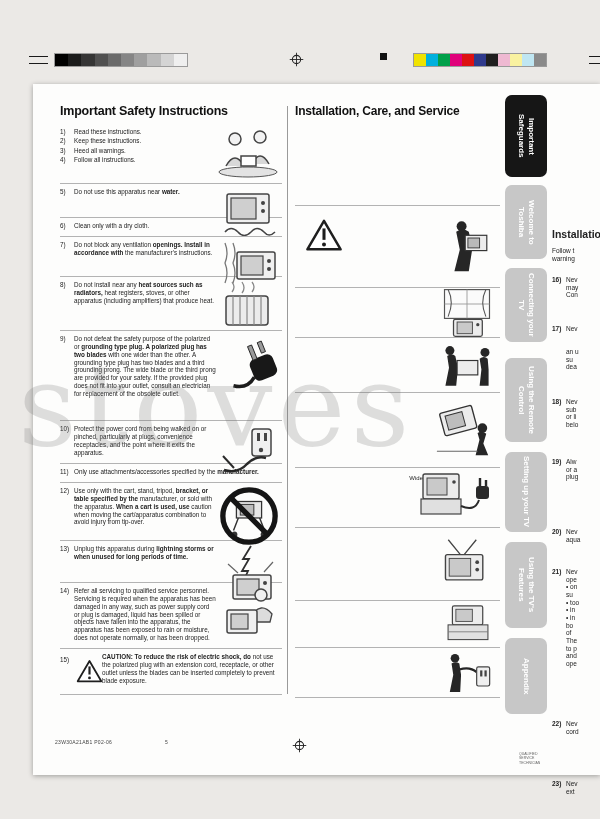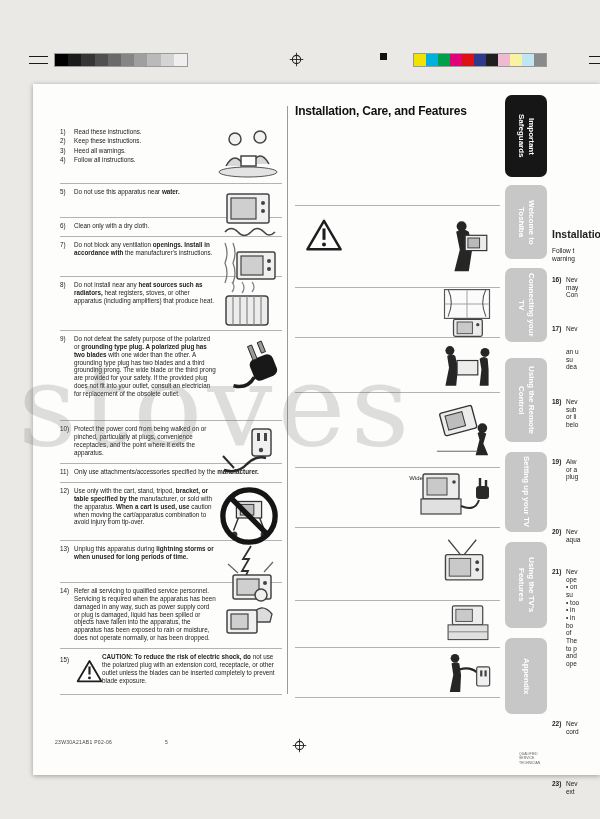--- a/index.html
+++ b/index.html
@@ -106,20 +106,21 @@
     <div style="background: rgb(31, 31, 31);"></div>
     <div style="background: rgb(239, 185, 210);"></div>
     <div style="background: rgb(249, 242, 160);"></div>
     <div style="background: rgb(191, 230, 242);"></div>
     <div style="background: rgb(138, 138, 138);"></div>
   </div>
 <div class="trim tm-tr1"></div>
 <div class="trim tm-tr2"></div>
 
 <div class="page">
+  <h1 class="t-left">Important Safety Instructions</h1>
   <div class="col-left">
       <div class="s-block" style="min-height: 60px;">
         <div class="s-texts has-illus">
           <div class="s-item">
             <span class="s-num">1)</span>
             <span class="s-text"><span>Read these instructions.</span></span>
           </div>
           <div class="s-item">
             <span class="s-num">2)</span>
             <span class="s-text"><span>Keep these instructions.</span></span>
@@ -309,21 +310,21 @@
             <path d="M20 3 L37.5 33 H2.5 Z" fill="#fff" stroke="#1e1e1e" stroke-width="2.6" stroke-linejoin="round"></path>
             <rect x="18.4" y="11" width="3.2" height="12" fill="#1e1e1e"></rect>
             <circle cx="20" cy="28" r="2.1" fill="#1e1e1e"></circle>
           </svg>
         </div>
       </div>
     </div>
 
   <div class="vline"></div>
 
-  <h1 class="t-mid">Installation, Care, and Features</h1>
+  <h1 class="t-mid">Installation, Care, and Service</h1>
   <div class="col-mid">
       <div class="m-row" style="height: 82px;">
         <div class="m-left-icon">
           <svg viewBox="0 0 40 36">
             <path d="M20 3 L37.5 33 H2.5 Z" fill="#fff" stroke="#1e1e1e" stroke-width="2.6" stroke-linejoin="round"></path>
             <rect x="18.4" y="11" width="3.2" height="12" fill="#1e1e1e"></rect>
             <circle cx="20" cy="28" r="2.1" fill="#1e1e1e"></circle>
           </svg>
         </div>
         <div class="m-illus" style="width: 54px;">

